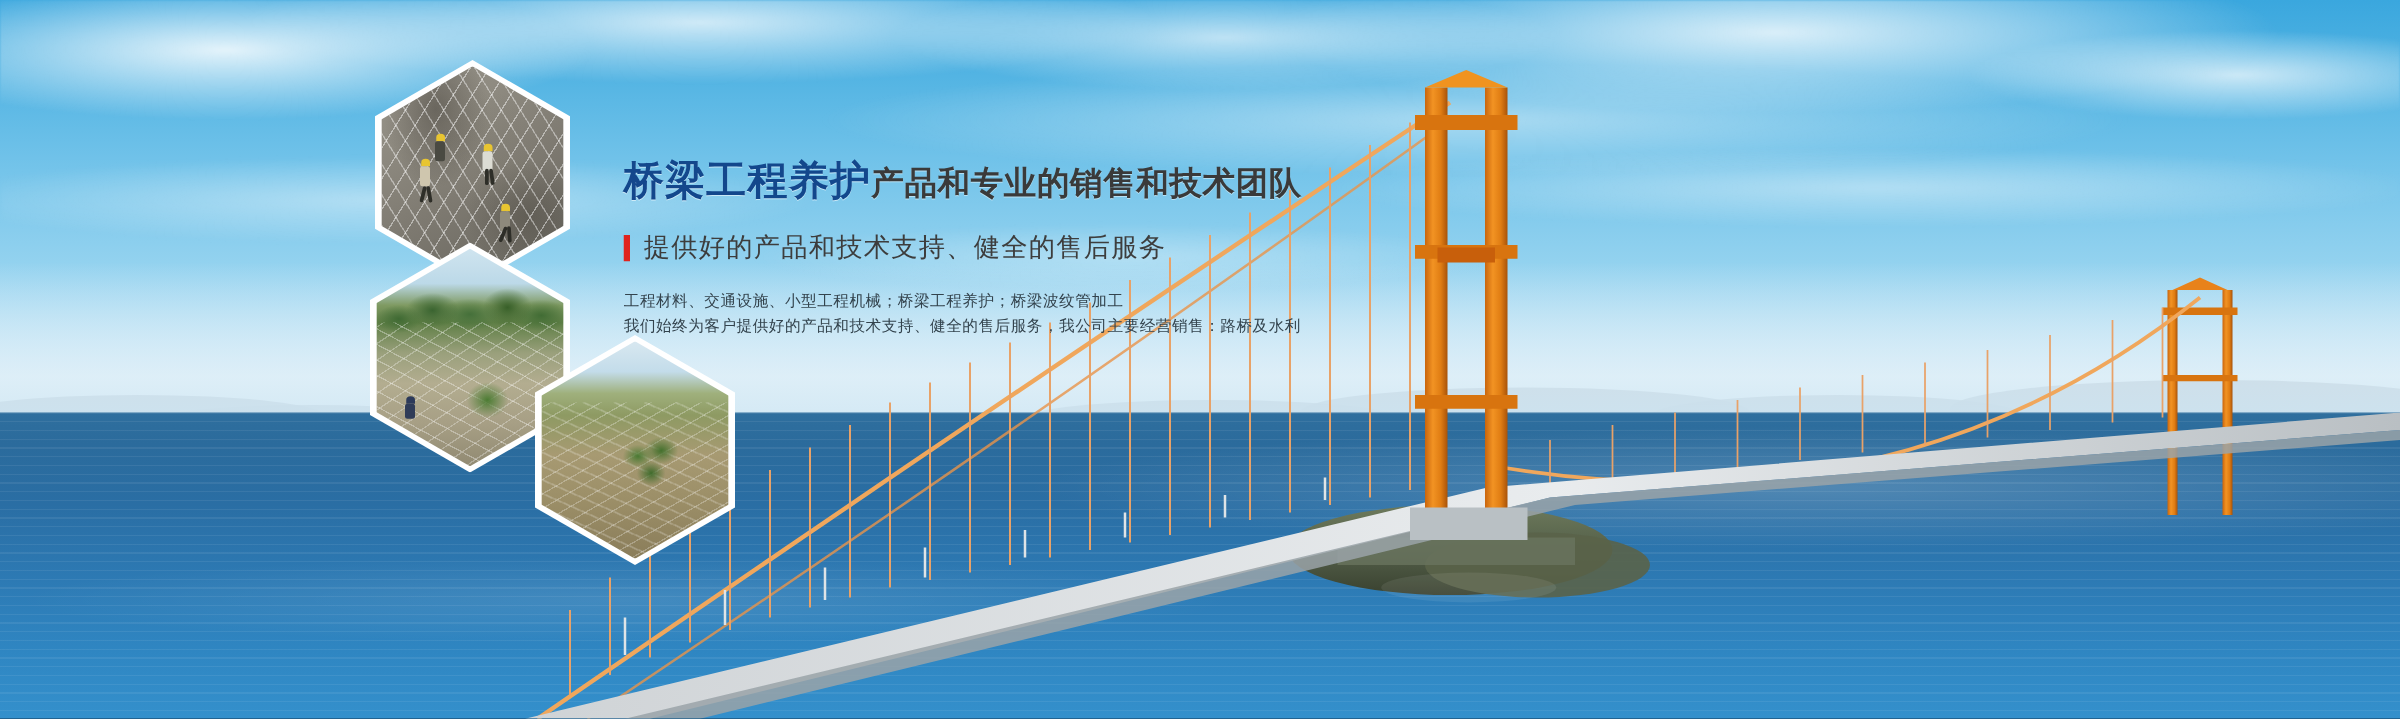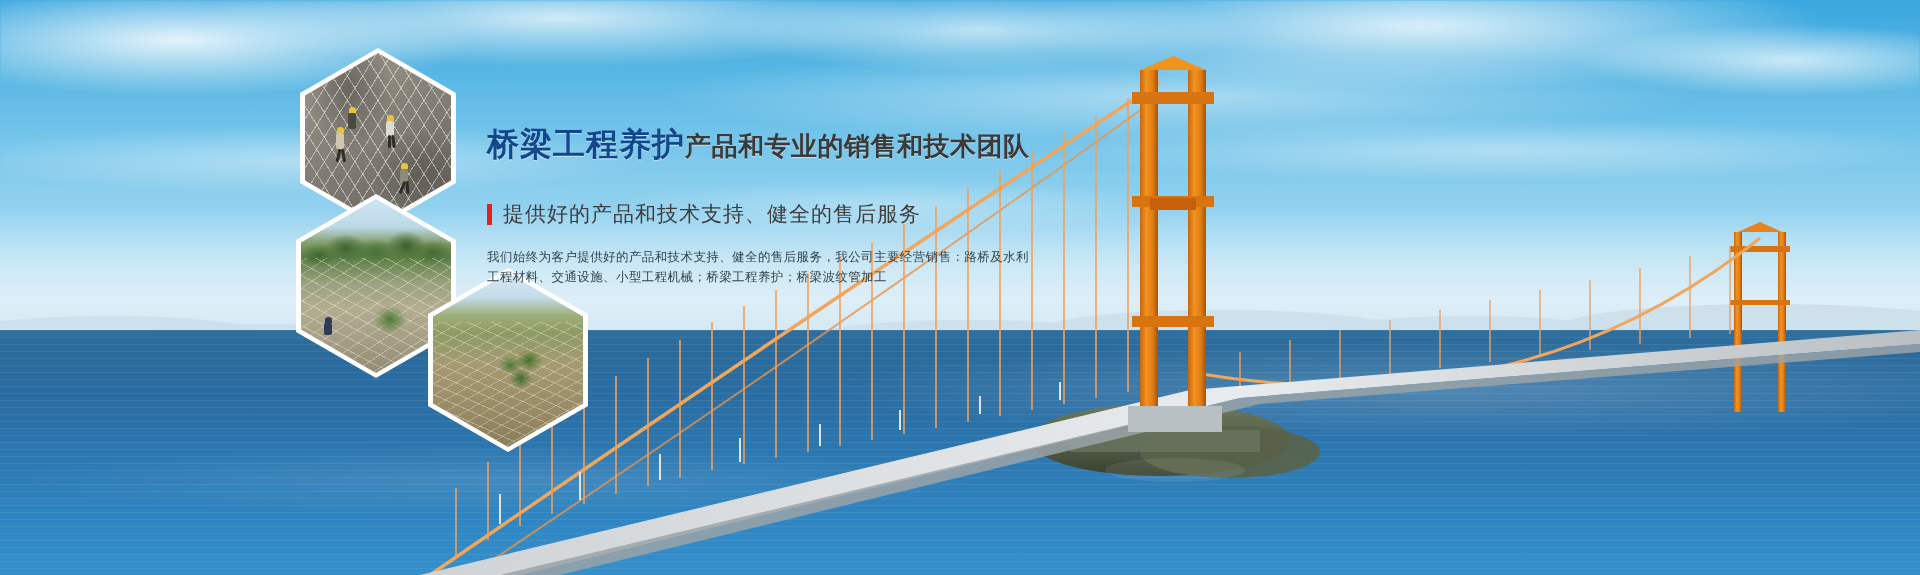--- a/index.html
+++ b/index.html
@@ -135,31 +135,31 @@
   }
   .p-slope2 .tree{
     position:absolute;left:40%;top:42%;width:58px;height:56px;
     background:
       radial-gradient(ellipse 17px 13px at 30% 34%, #4a7a33, rgba(0,0,0,0) 72%),
       radial-gradient(ellipse 19px 15px at 62% 26%, #43702c, rgba(0,0,0,0) 72%),
       radial-gradient(ellipse 16px 14px at 48% 58%, #3f6b2b, rgba(0,0,0,0) 72%);
   }
 
   
-  .textblock{position:absolute;left:487px;top:123px;width:560px;}
+  .textblock{position:absolute;left:499px;top:123px;width:560px;}
   .headline{white-space:nowrap;display:flex;align-items:baseline;}
   .h-main{
     font-size:32px;font-weight:bold;color:#13478c;letter-spacing:1px;
     text-shadow:0 1px 0 rgba(255,255,255,.55);
   }
   .h-sub{
     font-size:26px;font-weight:bold;color:#3a3a3a;letter-spacing:.5px;
     text-shadow:0 1px 0 rgba(255,255,255,.45);
   }
-  .subline{display:flex;align-items:center;margin-top:33px;}
+  .subline{display:flex;align-items:center;margin-top:17px;}
   .redbar{width:5px;height:21px;background:#e0231e;margin-right:11px;flex:none;}
   .sub-text{font-size:21px;color:#3d3d3d;letter-spacing:1px;}
   .para{margin-top:19px;font-size:12.5px;line-height:20px;color:#33434d;letter-spacing:.4px;}
   .para div{white-space:nowrap;}
 </style>
 </head>
 <body>
 
 <div id="banner">
 
@@ -358,19 +358,19 @@
       <span class="h-main">桥梁工程养护</span>
       <span class="h-sub">产品和专业的销售和技术团队</span>
     </div>
 
     <div class="subline">
       <span class="redbar"></span>
       <span class="sub-text">提供好的产品和技术支持、健全的售后服务</span>
     </div>
 
     <div class="para">
+      <div>工程材料、交通设施、小型工程机械；桥梁工程养护；桥梁波纹管加工</div>
       <div>我们始终为客户提供好的产品和技术支持、健全的售后服务，我公司主要经营销售：路桥及水利</div>
-      <div>工程材料、交通设施、小型工程机械；桥梁工程养护；桥梁波纹管加工</div>
     </div>
 
   </div>
 
 </div>
 
 </body></html>

